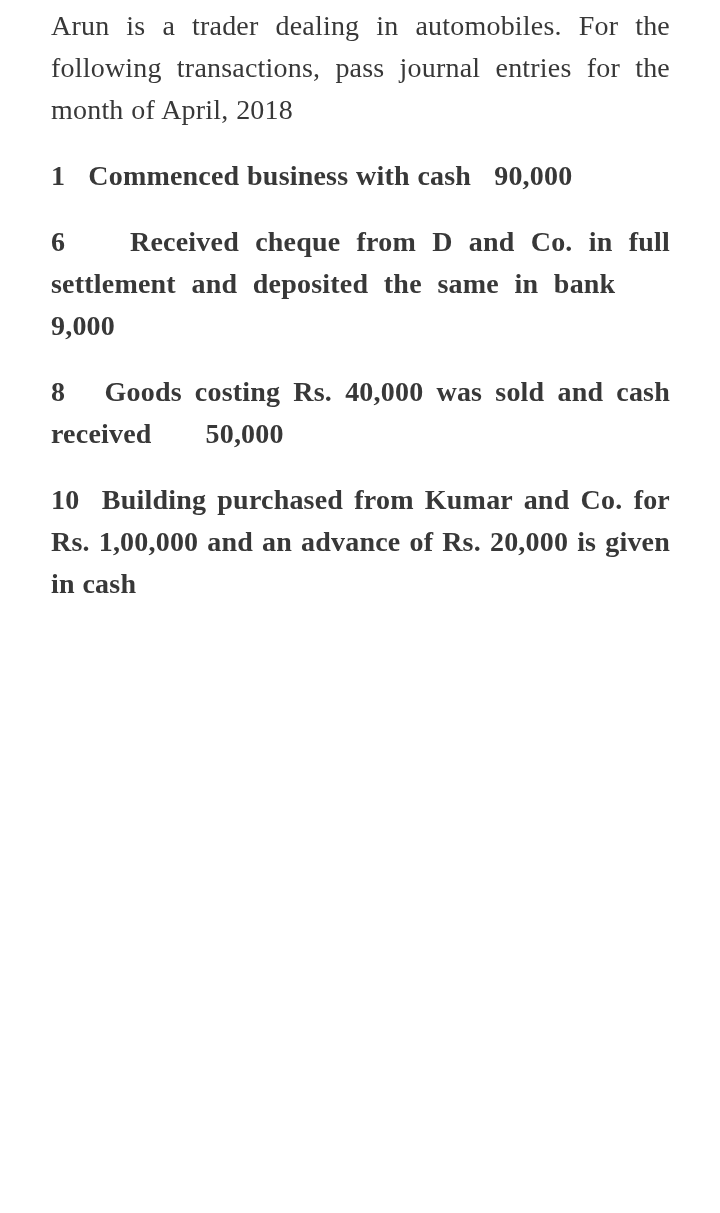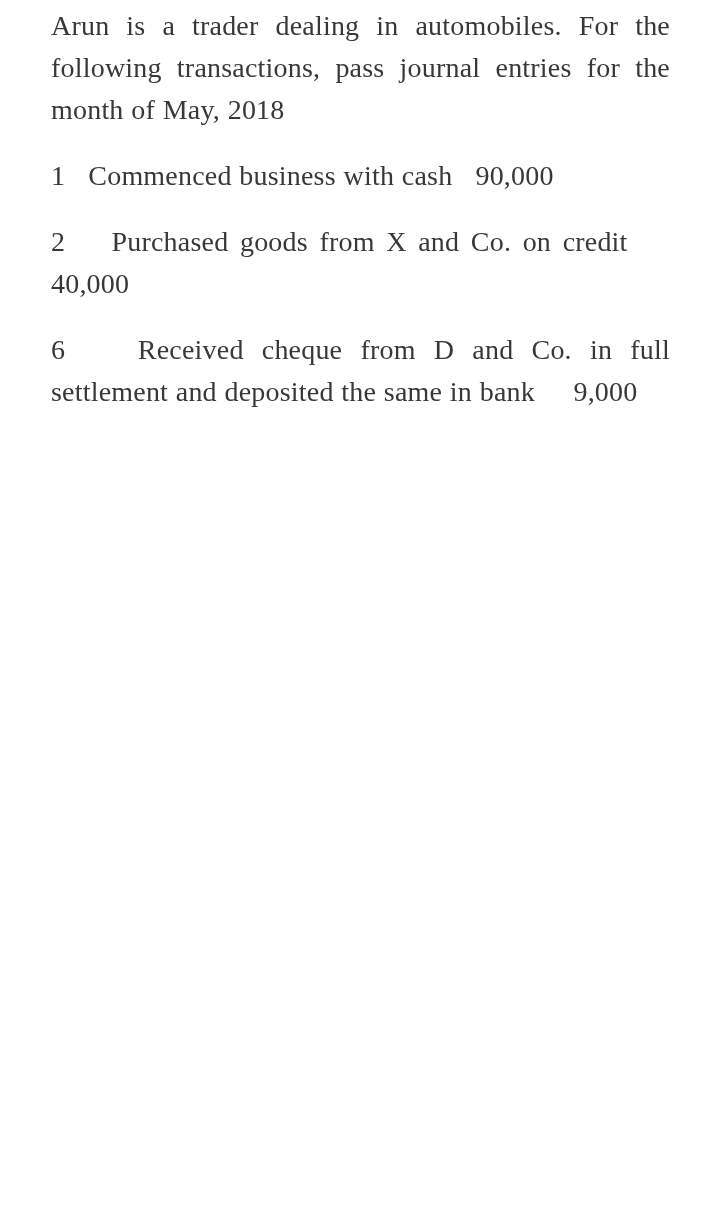--- a/index.html
+++ b/index.html
@@ -21,36 +21,38 @@
     margin: 0 0 24px 0;
     text-align: justify;
     letter-spacing: 0.2px;
     word-spacing: 0.5px;
   }
   .para:last-child {
     margin-bottom: 0;
   }
   #entries .para {
     margin: 8px 0 24px 0;
+    font-weight: bold;
   }
 </style>
 </head>
 <body>
 
 <main>
-  <p class="para">Arun is a trader dealing in automobiles. For the following transactions, pass journal entries for the month of May, 2018</p>
+  <p class="para">Arun is a trader dealing in automobiles. For the following transactions, pass journal entries for the month of April, 2018</p>
 
 
   <div id="entries">
   <p class="para">1&nbsp;&nbsp; Commenced business with cash&nbsp;&nbsp; 90,000</p>
 
-  <p class="para">2&nbsp;&nbsp;&nbsp; Purchased goods from X and Co. on credit&nbsp;&nbsp;&nbsp;&nbsp; 40,000</p>
 
 
 
 
   <p class="para">6&nbsp;&nbsp;&nbsp; Received cheque from D and Co. in full settlement and deposited the same in bank&nbsp;&nbsp;&nbsp;&nbsp; 9,000</p>
 
 
+  <p class="para">8&nbsp;&nbsp; Goods costing Rs. 40,000 was sold and cash received&nbsp;&nbsp;&nbsp;&nbsp;&nbsp;&nbsp; 50,000</p>
 
 
+  <p class="para">10&nbsp; Building purchased from Kumar and Co. for Rs. 1,00,000 and an advance of Rs. 20,000 is given in cash</p>
 </div>
 </main>
 
 </body></html>

